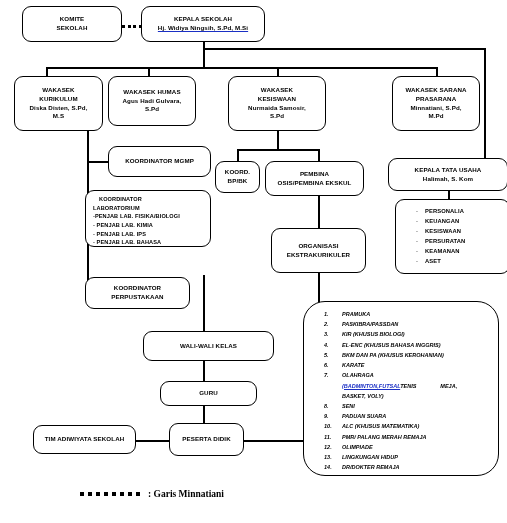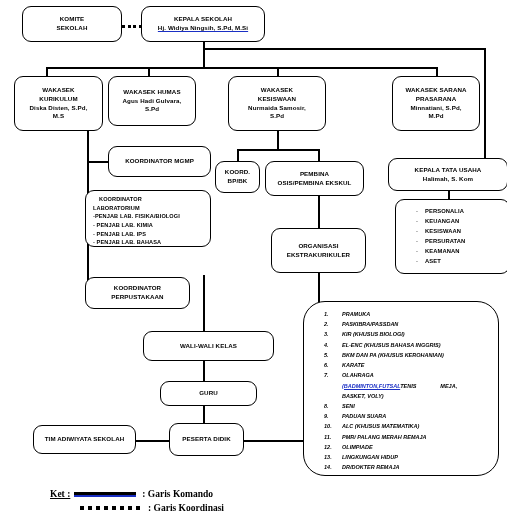--- a/index.html
+++ b/index.html
@@ -332,24 +332,19 @@
       <li>ALC (KHUSUS MATEMATIKA)</li>
       <li>PMR/ PALANG MERAH REMAJA</li>
       <li>OLIMPIADE</li>
       <li>LINGKUNGAN HIDUP</li>
       <li>DR/DOKTER REMAJA</li>
       <li>PENGAJIAN AT</li>
     </ul>
   </div>
 
   <div id="legend">
-    <div class="legend-row">
-      <span class="ket">Ket :</span>
-      <span class="solid-sample"></span>
-      <span class="legend-txt">: Garis Komando</span>
-    </div>
     <div class="legend-row" style="padding-left:30px;">
       <span class="dot-sample"></span>
-      <span class="legend-txt">: Garis Koordinasi</span>
+      <span class="legend-txt">: Garis Minnatiani</span>
     </div>
   </div>
 
 </div>
 
 </body></html>

